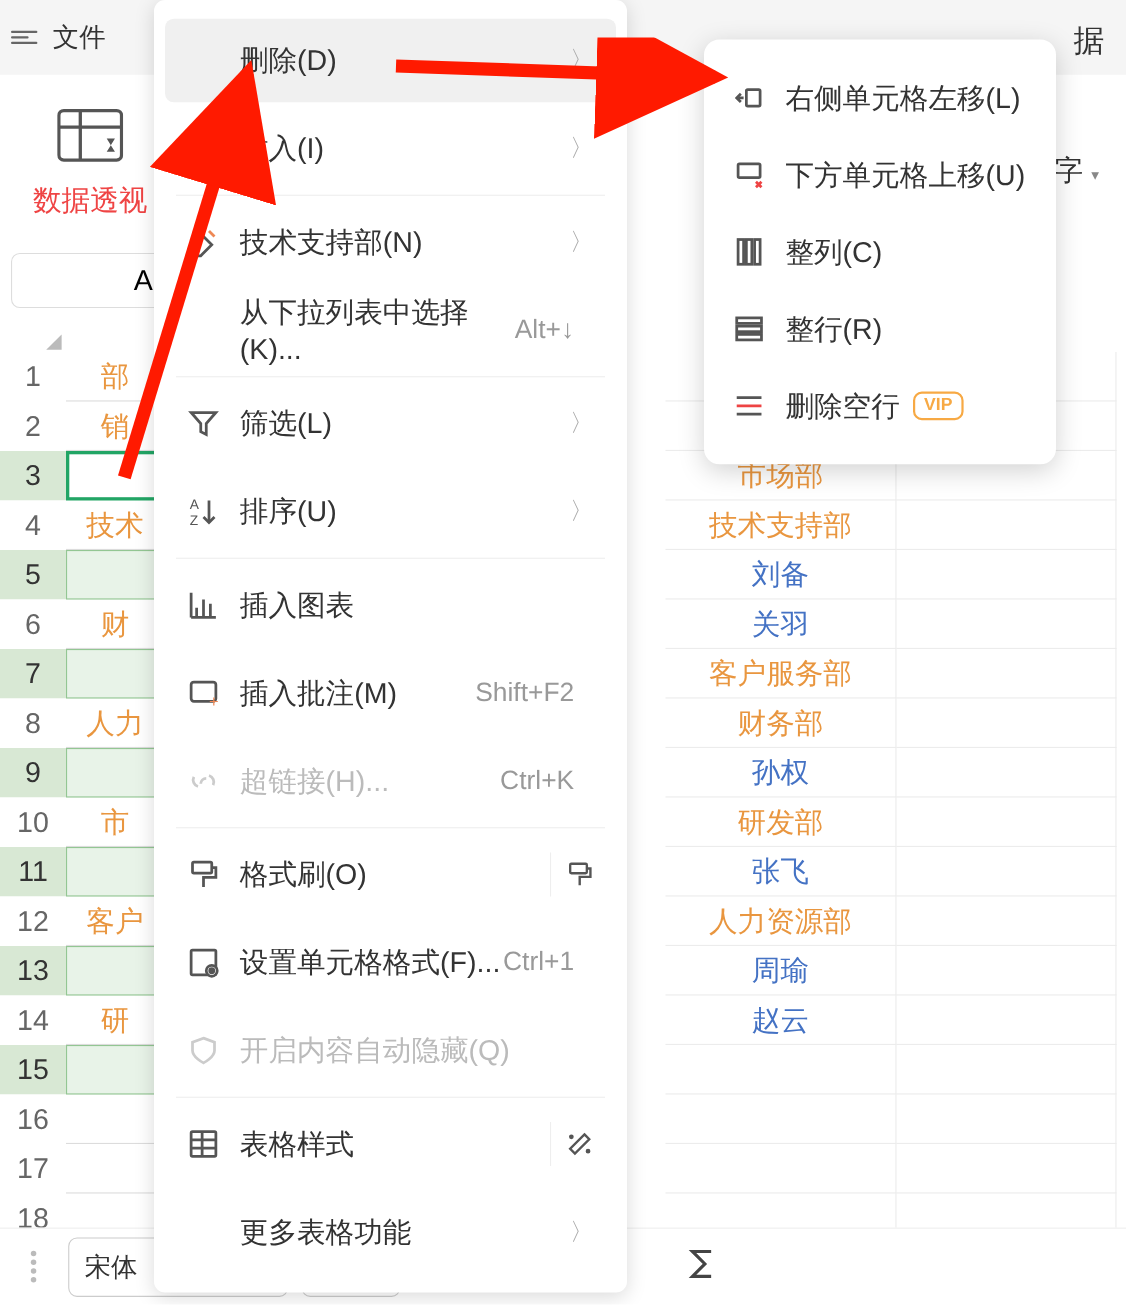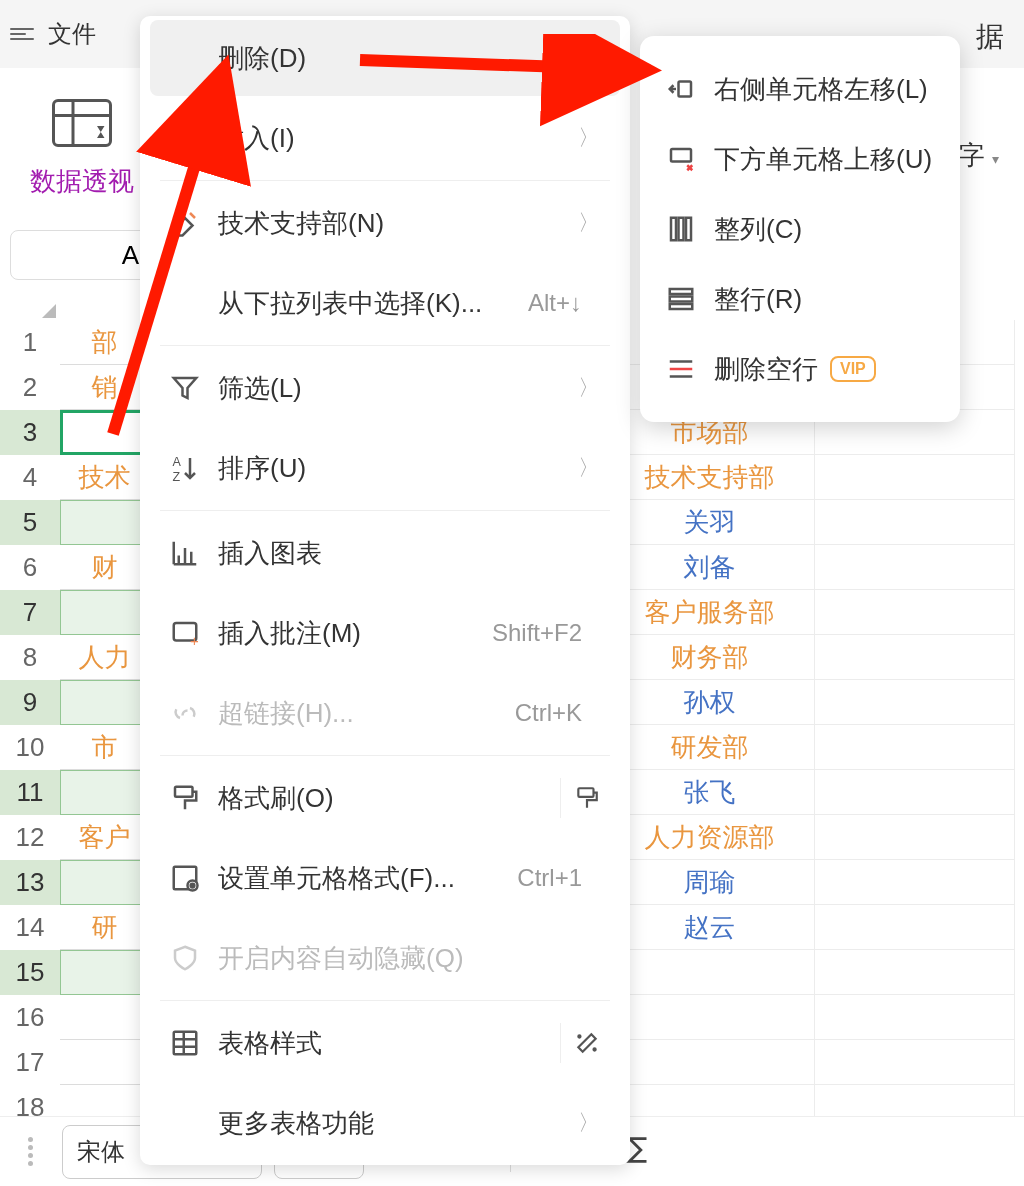--- a/index.html
+++ b/index.html
@@ -10,21 +10,21 @@
     .hamburger-icon { width: 30px; display: inline-block; }
     .hamburger-icon span { display: block; width: 24px; height: 2px; background: #666; margin: 3px 0; border-radius: 1px; }
     .hamburger-icon span:nth-child(2) { width: 16px; }
     .file-label { font-size: 24px; margin-left: 8px; color: #333; }
     .top-right-tab { position: absolute; right: 20px; top: 18px; font-size: 28px; color: #333; }
 
     
     .toolbar-row2 { position: absolute; top: 78px; left: 0; right: 0; height: 130px; background: #fff; padding: 20px 20px 10px 30px; }
     .pivot-icon { width: 60px; height: 50px; display: inline-block; }
     .pivot-icon svg { width: 100%; height: 100%; }
-    .pivot-label { font-size: 26px; color: #a21caf; margin-top: 12px; display: block; }
+    .pivot-label { font-size: 26px; color: #ef4444; margin-top: 12px; display: block; }
     .toolbar-row2-right { position: absolute; right: 25px; top: 60px; font-size: 26px; color: #333; }
 
     
     .cell-ref-area { position: absolute; top: 230px; left: 10px; width: 140px; height: 50px; border: 1px solid #ddd; border-radius: 8px; background: #fff; display: flex; align-items: center; justify-content: flex-end; padding-right: 10px; font-size: 26px; }
 
     
     .sheet { position: absolute; top: 300px; left: 0; right: 0; bottom: 70px; }
     .row-headers { position: absolute; left: 0; top: 20px; width: 60px; }
     .row-header { height: 45px; display: flex; align-items: center; justify-content: center; font-size: 26px; color: #666; background: #fff; }
     .row-header.sel { background: #d8e8d4; color: #333; }
@@ -37,21 +37,21 @@
     .cell-a.sel-light { background: #e8f3e8; border: 1px solid #93c693; }
 
     .col-d-cells { position: absolute; left: 605px; top: 20px; width: 210px; }
     .cell-d { height: 45px; border-right: 1px solid #ececec; border-bottom: 1px solid #ececec; display: flex; align-items: center; justify-content: center; font-size: 26px; color: #4472c4; overflow: hidden; white-space: nowrap; }
     .cell-d.orange { color: #e9963f; }
     
     .col-e-cells { position: absolute; left: 815px; top: 20px; width: 200px; }
     .cell-e { height: 45px; border-right: 1px solid #ececec; border-bottom: 1px solid #ececec; }
 
     
-    .ctx-menu { position: absolute; top: 0; left: 140px; width: 490px; background: #fff; border-radius: 10px; box-shadow: 0 4px 18px rgba(0,0,0,0.15); padding: 0 0; z-index: 100; margin-top: 16px; }
+    .ctx-menu { position: absolute; top: 0; left: 140px; width: 430px; background: #fff; border-radius: 10px; box-shadow: 0 4px 18px rgba(0,0,0,0.15); padding: 13px 0; z-index: 100; }
     .ctx-item { height: 76px; display: flex; align-items: center; padding: 0 20px; font-size: 26px; color: #333; position: relative; margin:4px 10px; border-radius:8px;}
     .ctx-item.sel { background: #f0f0f0; }
     .ctx-item.disabled { color: #bbb; }
     .ctx-icon { width: 30px; height: 30px; margin-right: 18px; display: flex; align-items: center; justify-content: center; flex-shrink: 0; }
     .ctx-icon svg { width: 100%; height: 100%; stroke: #555; fill: none; stroke-width: 2; }
     .ctx-item.disabled .ctx-icon svg { stroke: #ccc; }
     .ctx-label { flex: 1; }
     .ctx-hint { color: #999; font-size: 24px; margin-right: 18px; }
     .ctx-chevron { color: #aaa; font-size: 22px; }
     .ctx-sep { height: 1px; background: #eee; margin: 2px 20px; }
@@ -154,22 +154,22 @@
       <div class="cell-a"></div>
       <div class="cell-a"></div>
       <div class="cell-a"></div>
       <div class="cell-a"></div>
     </div>
   <div class="col-d-cells" id="col-d">
       <div class="cell-d"></div>
       <div class="cell-d">诸葛亮</div>
       <div class="cell-d orange">市场部</div>
       <div class="cell-d orange">技术支持部</div>
+      <div class="cell-d">刘备</div>
       <div class="cell-d">关羽</div>
-      <div class="cell-d">刘备</div>
       <div class="cell-d orange">客户服务部</div>
       <div class="cell-d orange">财务部</div>
       <div class="cell-d">孙权</div>
       <div class="cell-d orange">研发部</div>
       <div class="cell-d">张飞</div>
       <div class="cell-d orange">人力资源部</div>
       <div class="cell-d">周瑜</div>
       <div class="cell-d">赵云</div>
       <div class="cell-d"></div>
       <div class="cell-d"></div>

